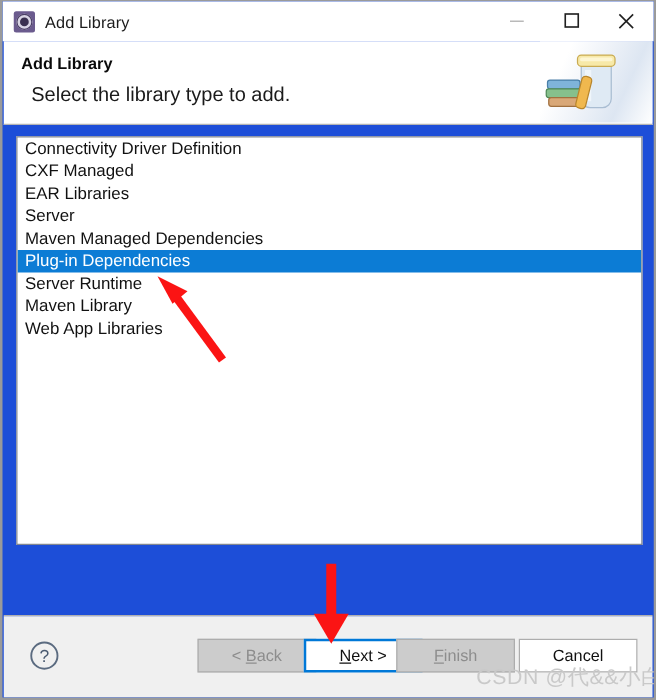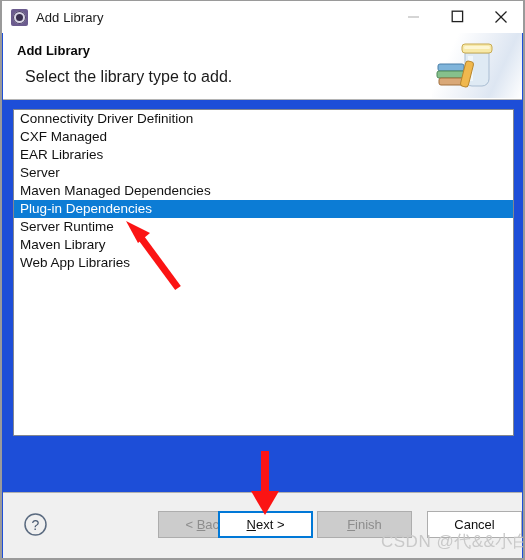--- a/index.html
+++ b/index.html
@@ -183,26 +183,27 @@
   }
   .btn.enabled {
     background: #ffffff;
     border: 1px solid #adadad;
     color: #101010;
   }
   .btn.focused {
     background: #ffffff;
     border: 2px solid #0078d7;
     color: #101010;
+    margin-left: 25px;
   }
   .btn u { text-decoration: underline; }
   #btn-back   { left: 128px; margin-left: 28px; }
   #btn-next   { left: 216px; }
   #btn-finish { left: 315px; }
-  #btn-cancel { left: 425px; }
+  #btn-cancel { left: 413px; }
 
   
   .anno {
     position: absolute;
     left: 0; top: 0;
     width: 525px; height: 560px;
     pointer-events: none;
   }
 
   

